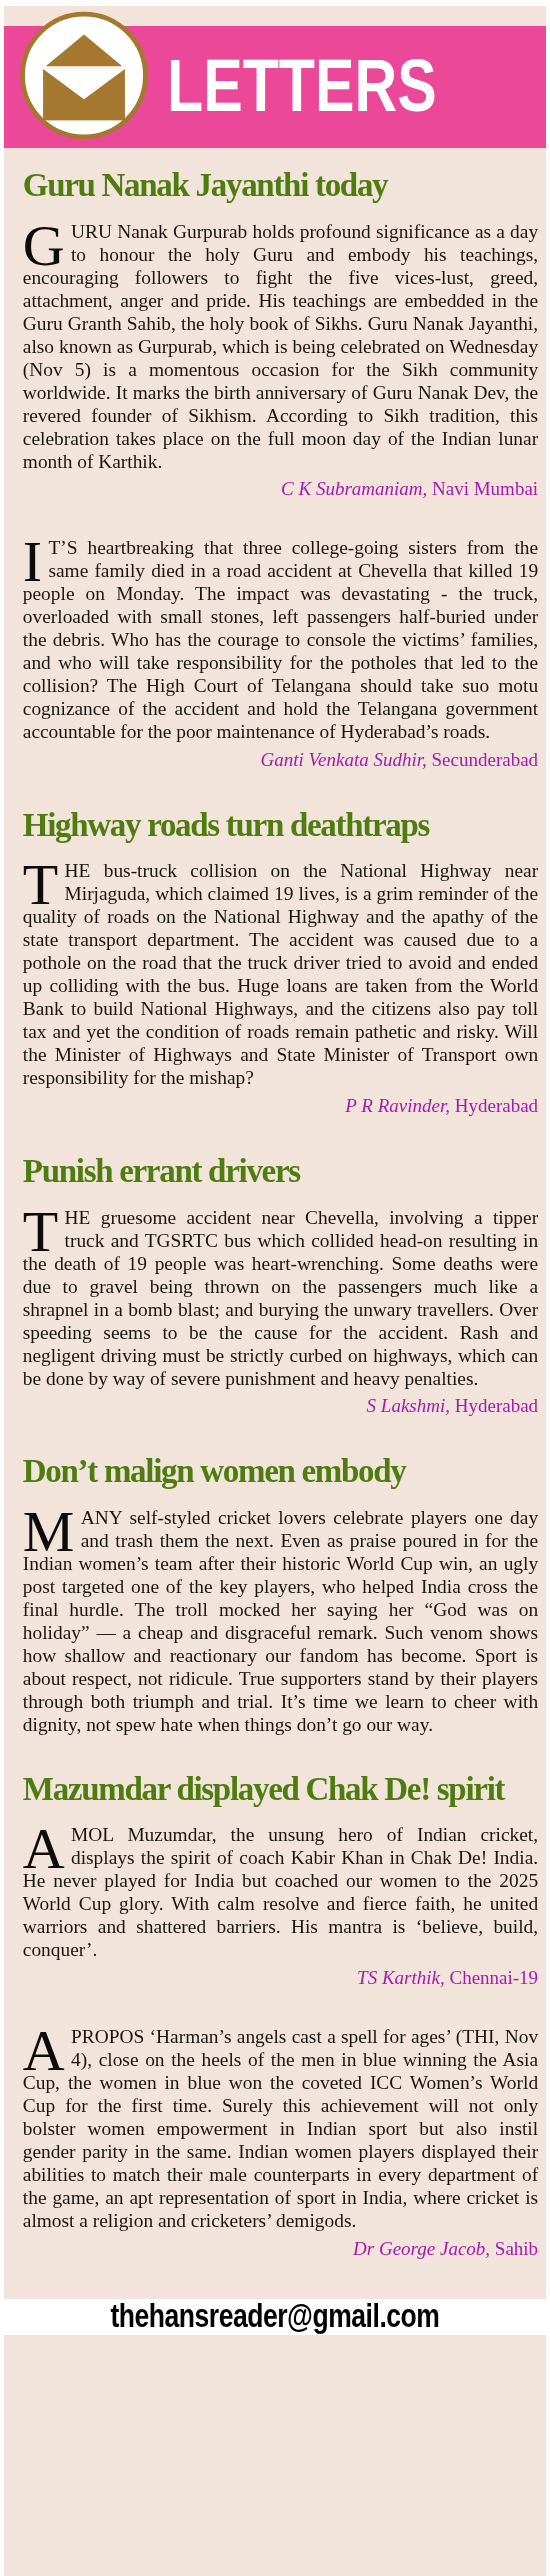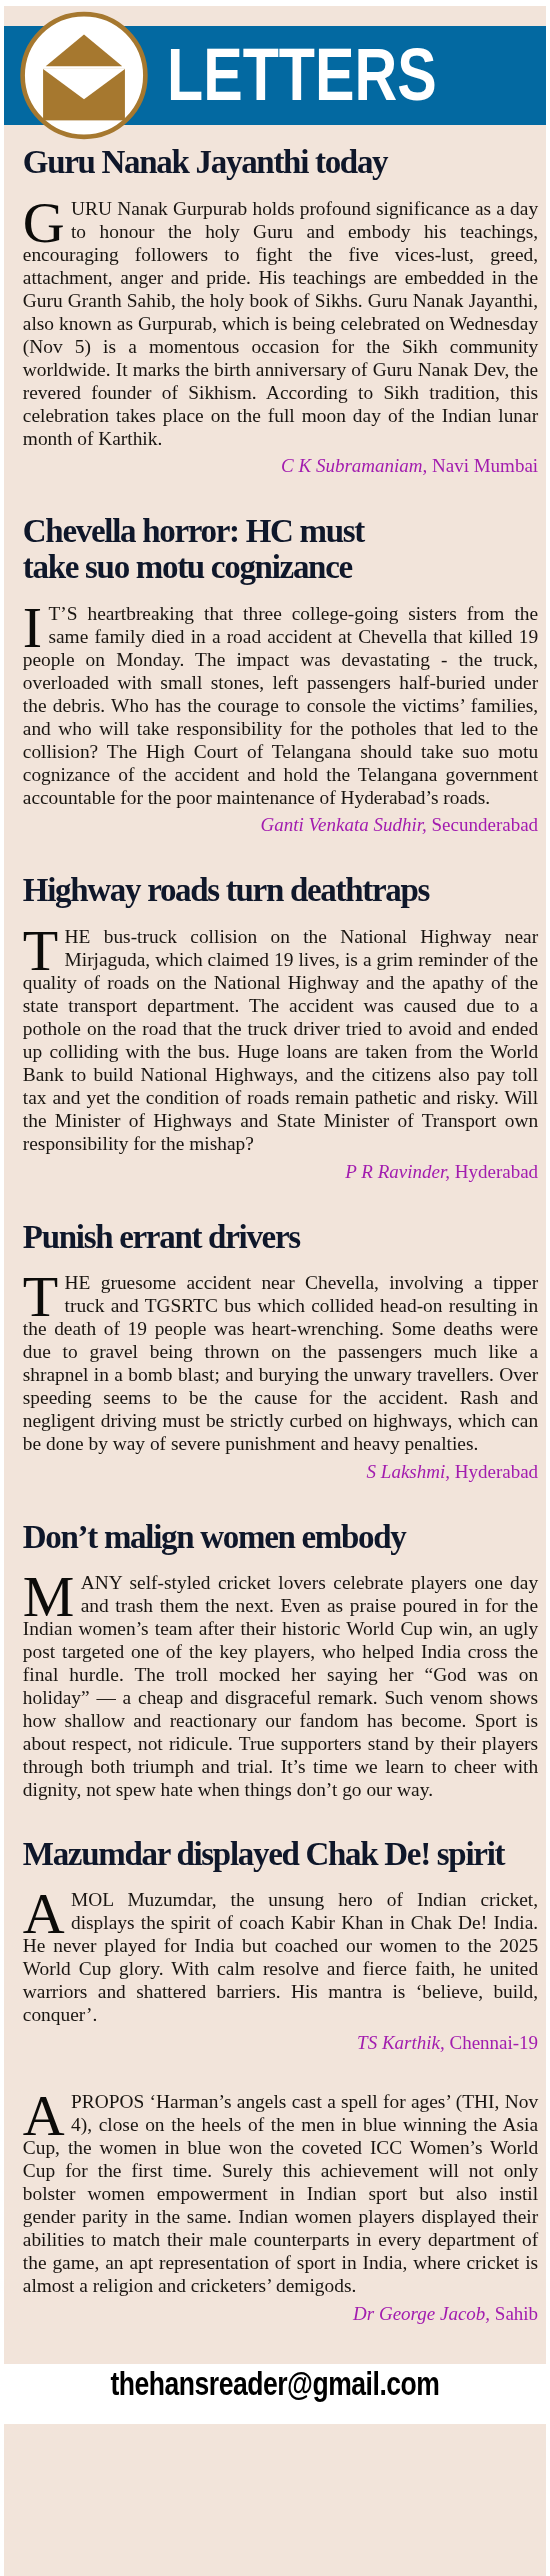--- a/index.html
+++ b/index.html
@@ -11,22 +11,22 @@
     font-family:"Liberation Serif", serif;
   }
   .page {
     position:absolute; top:6.3px; left:3.8px; right:3.8px; bottom:0;
     background:#f2e4da;
   }
   
   .banner {
     position:relative;
     margin-top:20px;
-    height:99px;
-    background:#0369a1;
+    height:122px;
+    background:#ec4899;
   }
   .badge {
     position:absolute; left:13.8px; top:-17.5px;
     width:132px; height:133px;
   }
   .badge svg { width:100%; height:100%; display:block; }
   .banner-title {
     position:absolute; left:163px; top:50%;
     margin:0;
     transform:translateY(-52%) scaleX(0.80);
@@ -43,21 +43,21 @@
   .letters { padding:0 8.1px 0 19px; }
   section.letter { margin-top:35px; }
   section.letter:first-child { margin-top:19px; }
   .headline {
     font-family:"Liberation Serif", serif;
     font-weight:bold;
     font-size:33px;
     line-height:36px;
     letter-spacing:-1.3px;
     margin:0 0 16.3px 0;
-    color:#0f172a;
+    color:#4d7c0f;
   }
   section.letter:nth-child(2) .headline { max-width:401px; }
   .body-text {
     font-size:19.4px;
     line-height:23px;
     text-align:justify;
     margin:0;
     color:#191511;
   }
   .dropcap {
@@ -71,23 +71,23 @@
     text-align:right;
     font-size:19px;
     line-height:25px;
     margin:3.8px 0 0 0;
     color:#a21caf;
   }
   .sig-name { font-style:italic; }
   
   .email-strip {
     margin-top:38px;
-    height:60px;
+    height:36px;
     background:#ffffff;
-    display:flex; align-items:flex-start; justify-content:center;
+    display:flex; align-items:flex-end; justify-content:center;
   }
   .email-strip .email {
     font-family:"Liberation Sans", sans-serif;
     font-weight:bold;
     font-size:34px;
     letter-spacing:-0.6px;
     transform:scaleX(0.78);
     color:#000000;
     white-space:nowrap;
   }
@@ -111,21 +111,20 @@
 
   <main class="letters">
 
     <section class="letter">
       <h2 class="headline">Guru Nanak Jayanthi today</h2>
       <p class="body-text"><span class="dropcap">G</span><span>URU Nanak Gurpurab holds profound significance as a day to honour the holy Guru and embody his teachings, encouraging followers to fight the five vices-lust, greed, attachment, anger and pride. His teachings are embedded in the Guru Granth Sahib, the holy book of Sikhs. Guru Nanak Jayanthi, also known as Gurpurab, which is being celebrated on Wednesday (Nov 5) is a momentous occasion for the Sikh community worldwide. It marks the birth anniversary of Guru Nanak Dev, the revered founder of Sikhism. According to Sikh tradition, this celebration takes place on the full moon day of the Indian lunar month of Karthik.</span></p>
       <p class="sig"><span class="sig-name">C K Subramaniam,</span> <span class="sig-place">Navi Mumbai</span></p>
     </section>
 
     <section class="letter">
-      <h2 class="headline">Chevella horror: HC must take suo motu cognizance</h2>
       <p class="body-text"><span class="dropcap">I</span><span>T’S heartbreaking that three college-going sisters from the same family died in a road accident at Chevella that killed 19 people on Monday. The impact was devastating - the truck, overloaded with small stones, left passengers half-buried under the debris. Who has the courage to console the victims’ families, and who will take responsibility for the potholes that led to the collision? The High Court of Telangana should take suo motu cognizance of the accident and hold the Telangana government accountable for the poor maintenance of Hyderabad’s roads.</span></p>
       <p class="sig"><span class="sig-name">Ganti Venkata Sudhir,</span> <span class="sig-place">Secunderabad</span></p>
     </section>
 
     <section class="letter">
       <h2 class="headline">Highway roads turn deathtraps</h2>
       <p class="body-text"><span class="dropcap">T</span><span>HE bus-truck collision on the National Highway near Mirjaguda, which claimed 19 lives, is a grim reminder of the quality of roads on the National Highway and the apathy of the state transport department. The accident was caused due to a pothole on the road that the truck driver tried to avoid and ended up colliding with the bus. Huge loans are taken from the World Bank to build National Highways, and the citizens also pay toll tax and yet the condition of roads remain pathetic and risky. Will the Minister of Highways and State Minister of Transport own responsibility for the mishap?</span></p>
       <p class="sig"><span class="sig-name">P R Ravinder,</span> <span class="sig-place">Hyderabad</span></p>
     </section>
 

